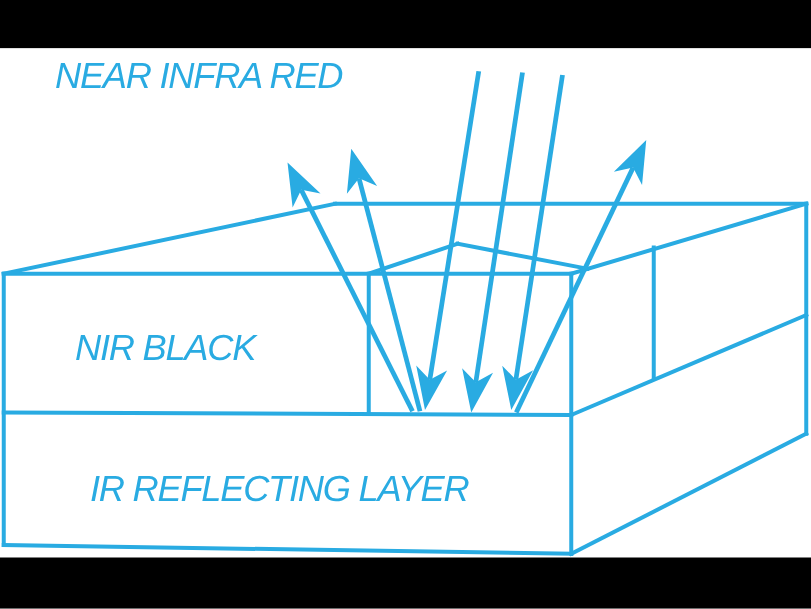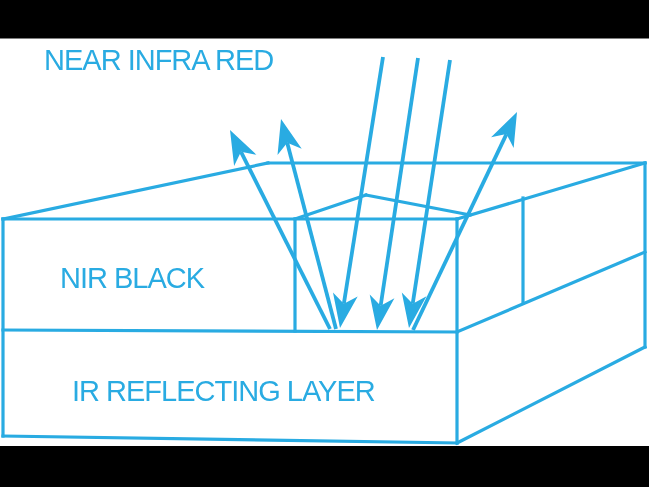--- a/index.html
+++ b/index.html
@@ -3,21 +3,21 @@
 <meta charset="utf-8">
 <style>
   :root { --line: #29ABE2; --bg: #FFFFFF; --bar: #000000; }
   html, body { margin: 0; padding: 0; }
   body {
     width: 649px; height: 487px;
     background: var(--bg);
     overflow: hidden;
     font-family: "Liberation Sans", sans-serif;
   }
-  .stage { position: relative; width: 649px; height: 394px; }
+  .stage { position: relative; width: 649px; height: 394px; font-style: italic; }
   svg { display: block; }
   .letterbox { fill: var(--bar); }
   #box-lines line {
     stroke: var(--line);
     stroke-width: 3.2;
     stroke-linecap: square;
     fill: none;
   }
   .ray-group line {
     stroke: var(--line);

